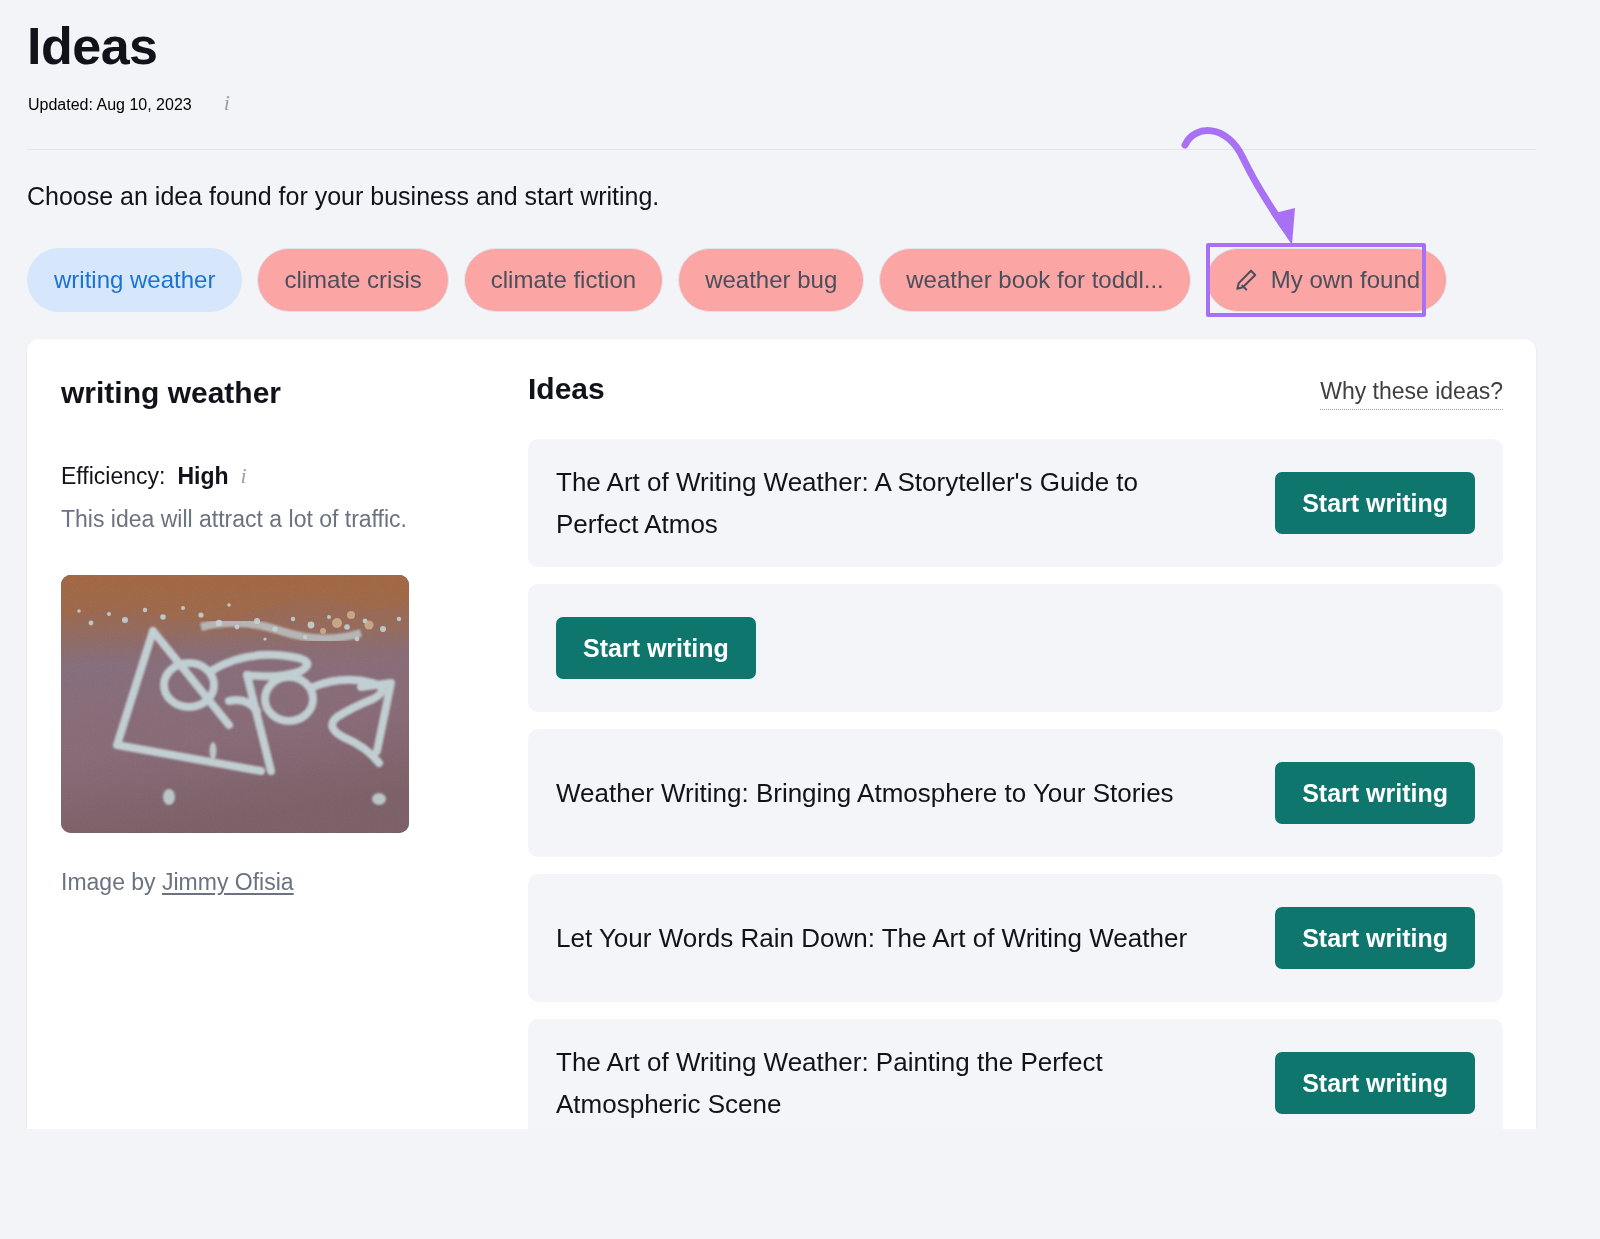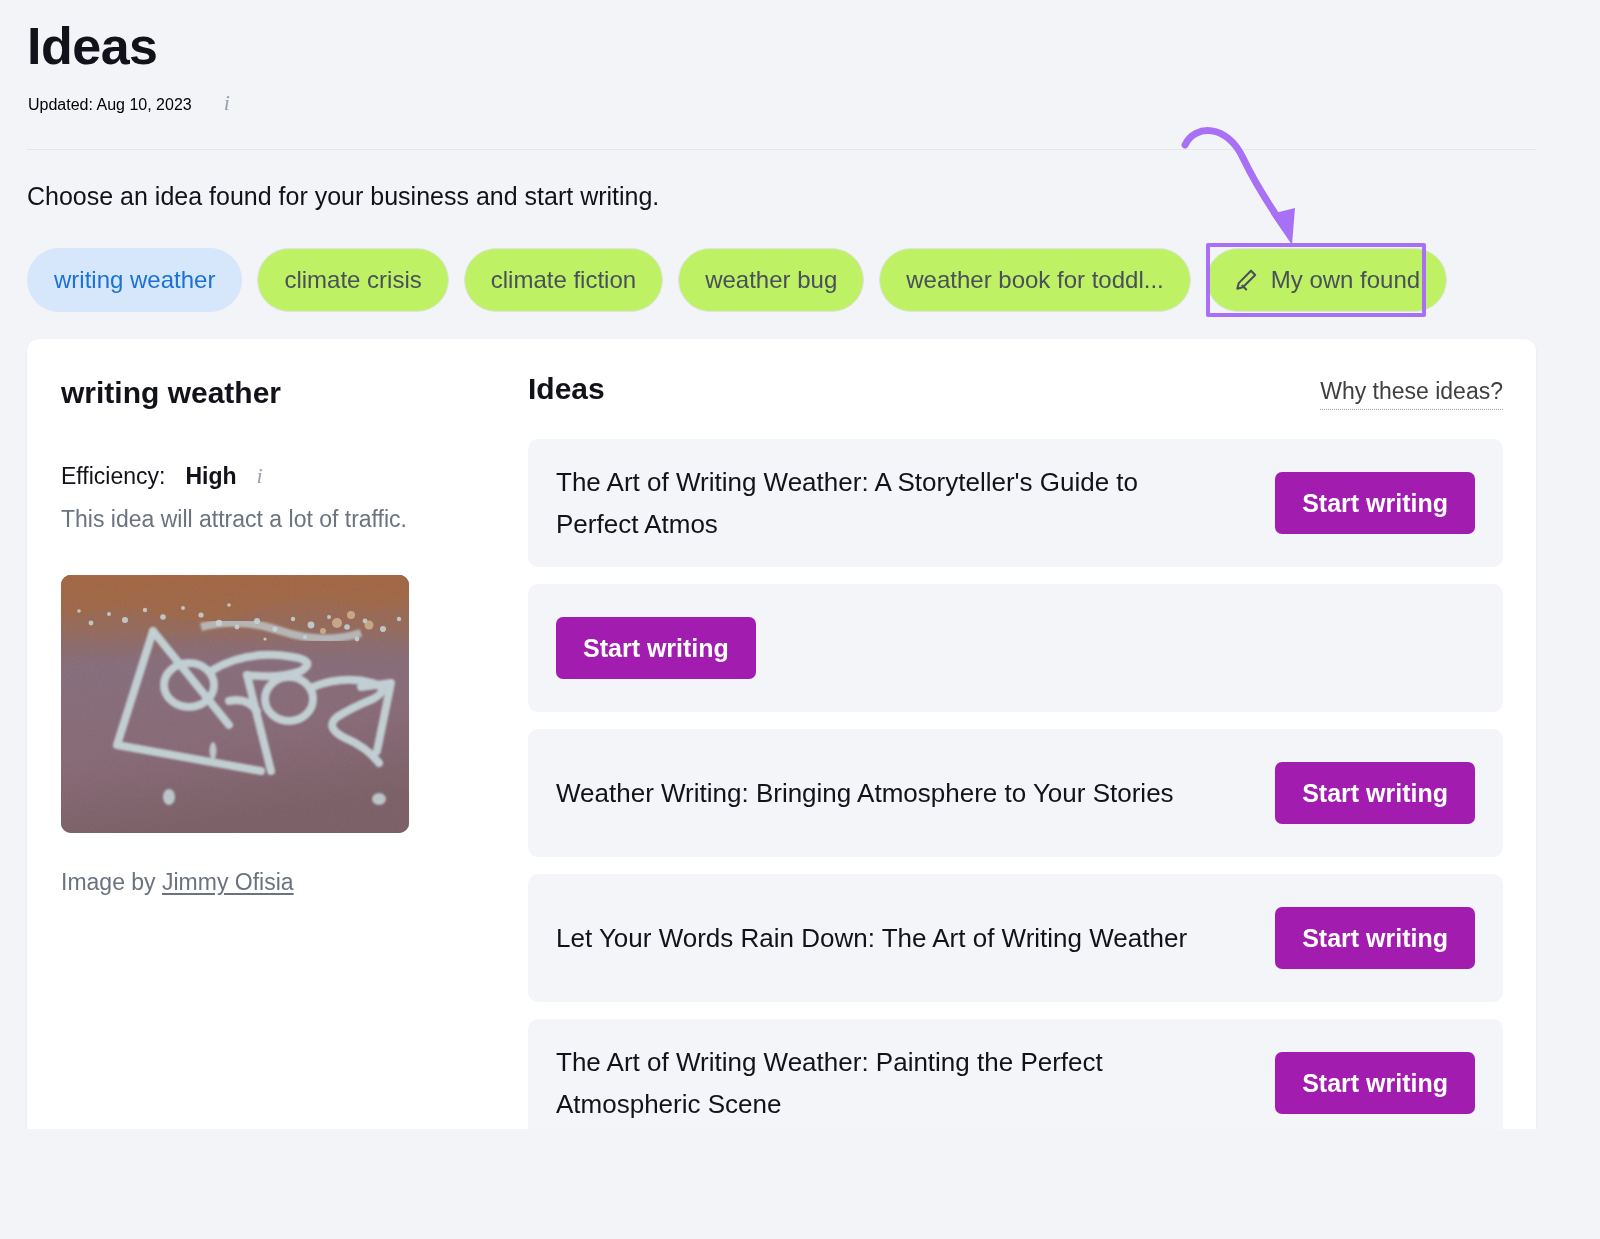--- a/index.html
+++ b/index.html
@@ -79,21 +79,21 @@
   }
   .pill {
     height: 64px;
     border-radius: 34px;
     display: flex;
     align-items: center;
     justify-content: center;
     padding: 0 26px;
     font-size: 24px;
     color: #4a4f5c;
-    background: #bef264;
+    background: #fca5a5;
     border: 1px solid #e0e3e9;
     white-space: nowrap;
     cursor: pointer;
   }
   .pill.active {
     background: #d6e7fb;
     border-color: #d6e7fb;
     color: #1a73d4;
   }
   .pill.own {
@@ -148,21 +148,21 @@
   .idea-name {
     font-size: 30px;
     font-weight: 700;
     color: #12121a;
     line-height: 40px;
   }
   .eff-row {
     margin-top: 48px;
     display: flex;
     align-items: center;
-    gap: 20px;
+    gap: 12px;
     font-size: 23px;
     color: #12121a;
     line-height: 30px;
   }
   .eff-row .val { font-weight: 700; }
   .eff-desc {
     margin-top: 12px;
     font-size: 23px;
     color: #6b7280;
     line-height: 32px;
@@ -237,21 +237,21 @@
     gap: 24px;
   }
   .idea-text {
     font-size: 26px;
     line-height: 42px;
     color: #12121a;
     max-width: 640px;
   }
   .start-btn {
     flex: 0 0 auto;
-    background: #a21caf;
+    background: #0f766e;
     color: #ffffff;
     font-size: 25px;
     font-weight: 700;
     border: none;
     border-radius: 7px;
     height: 62px;
     padding: 2px 27px;
     cursor: pointer;
     font-family: "Liberation Sans", sans-serif;
     white-space: nowrap;

